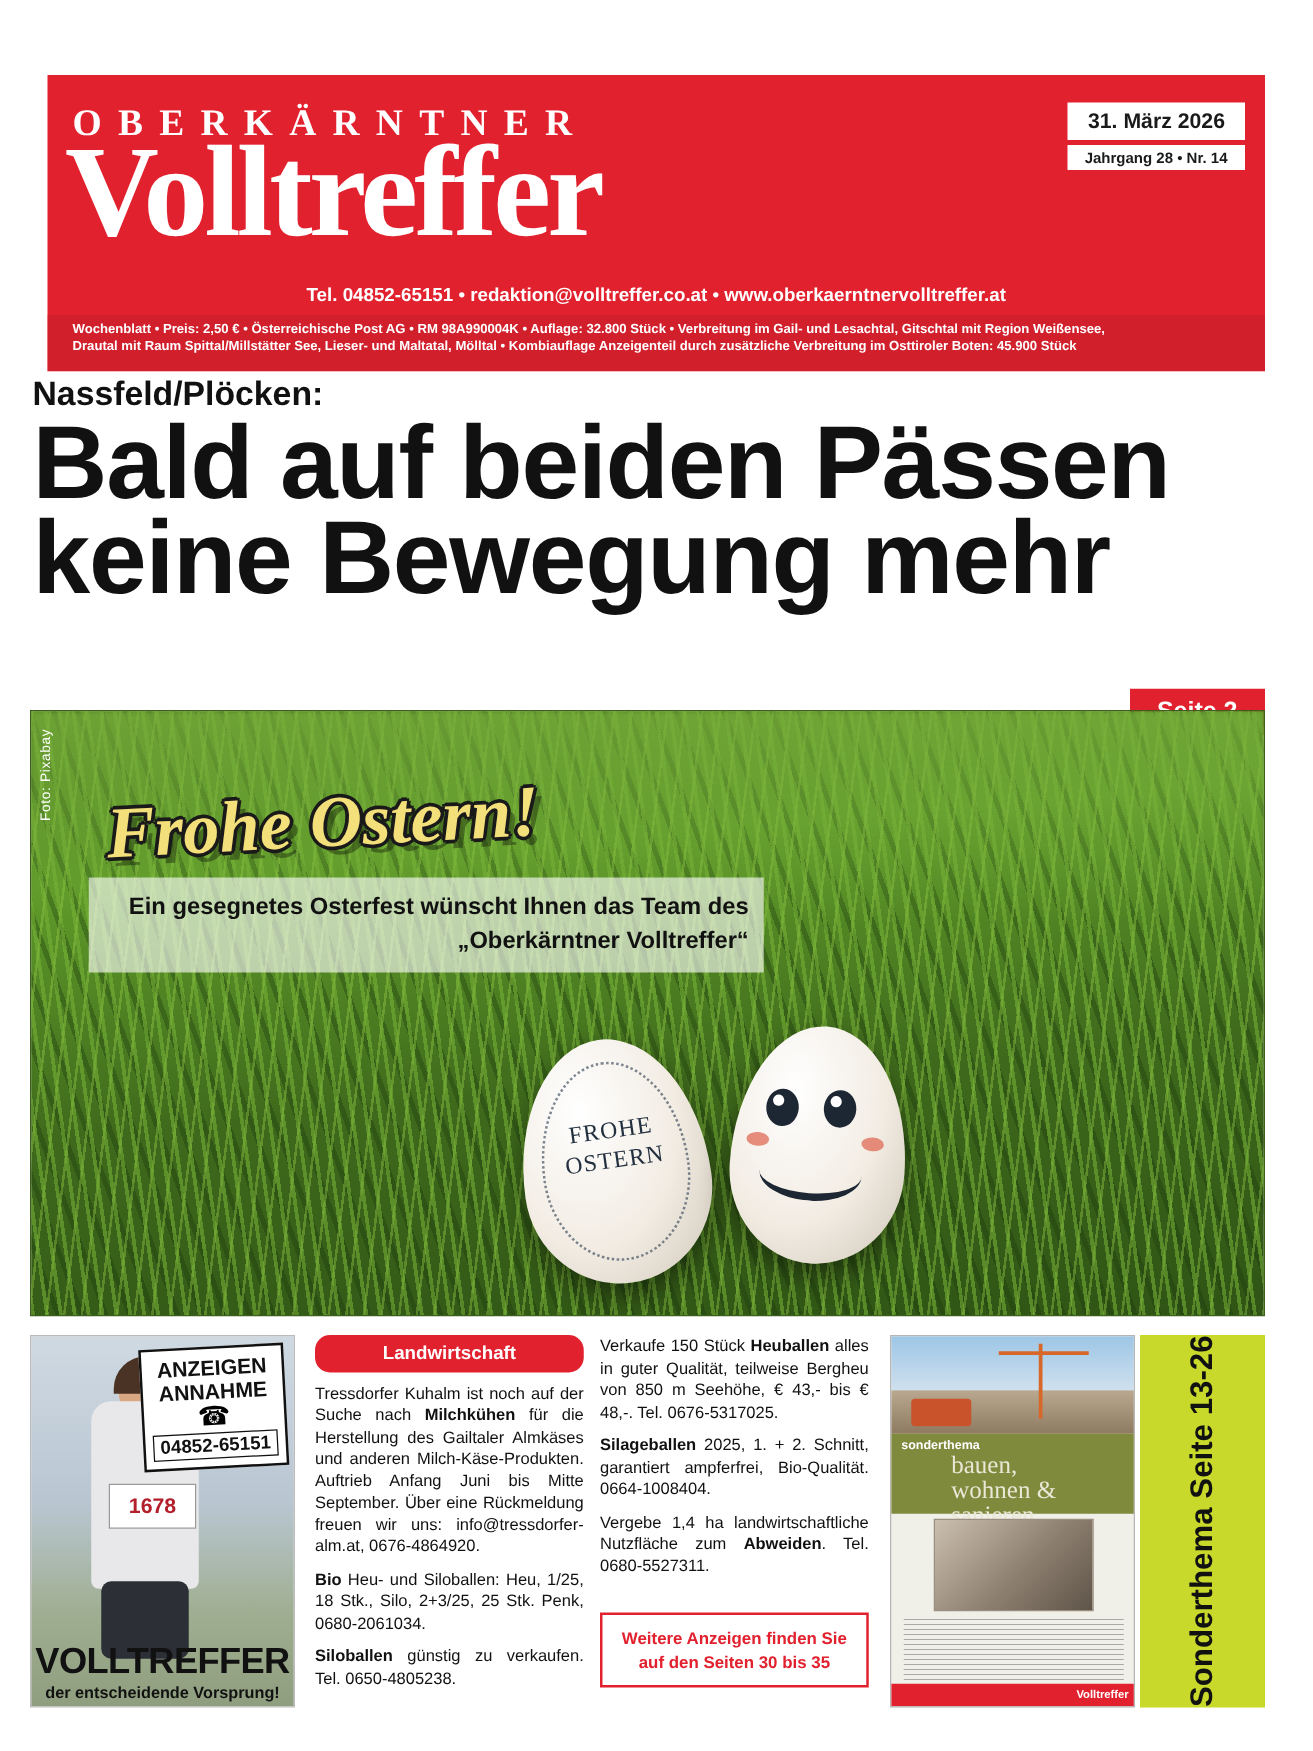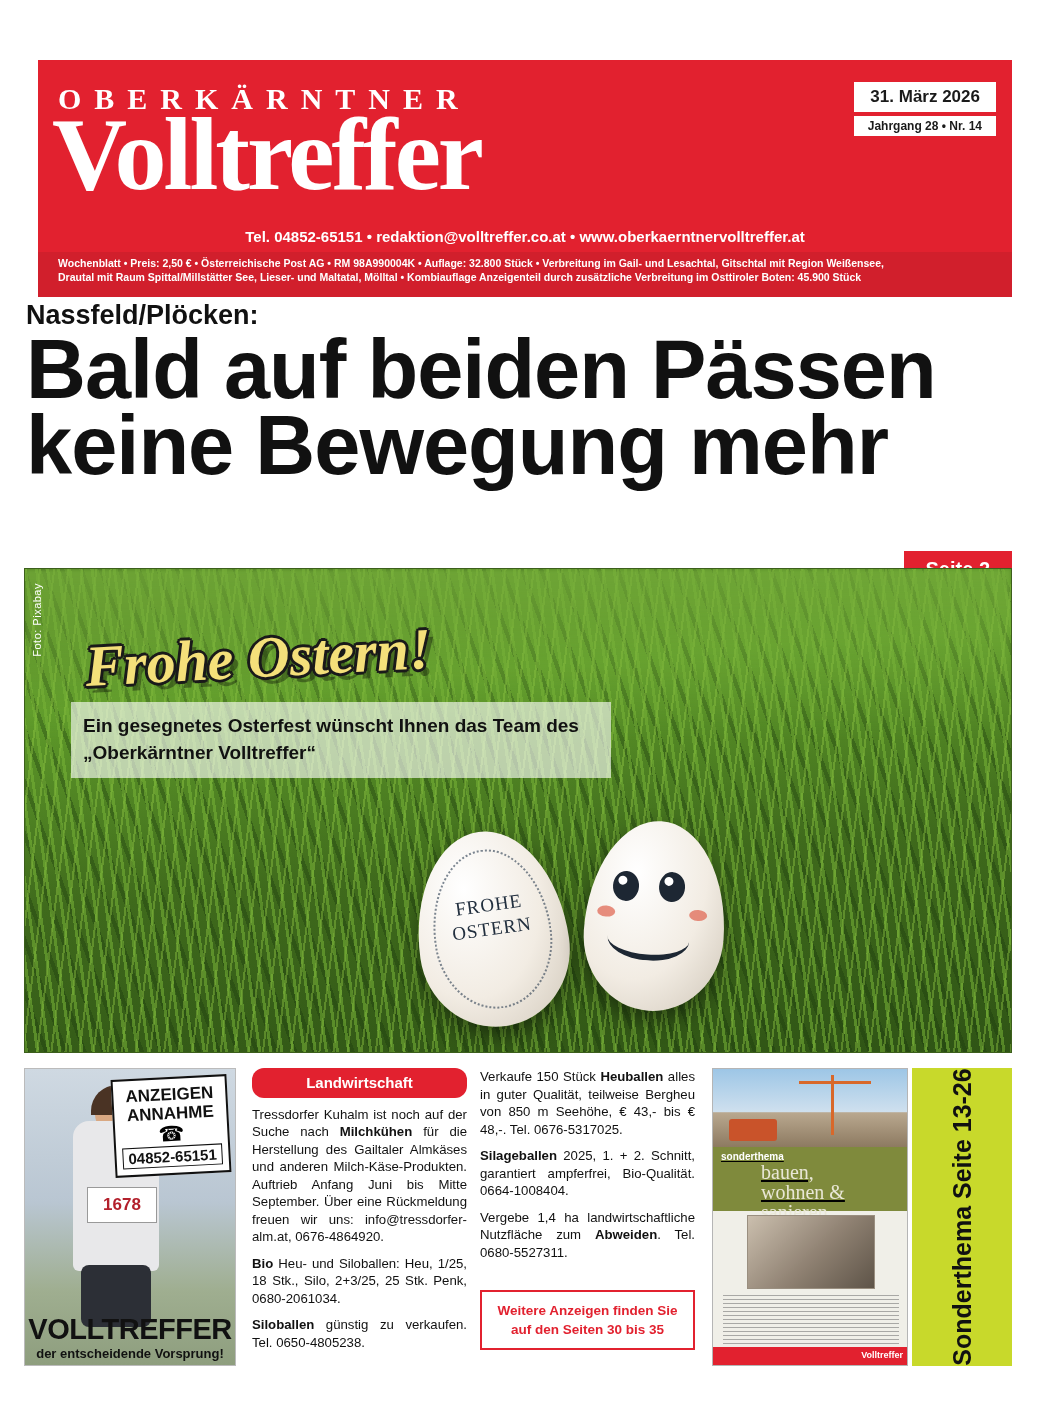--- a/index.html
+++ b/index.html
@@ -107,21 +107,21 @@
     transform: rotate(-3deg);
     text-shadow:
       -2px -2px 0 #1a1a1a, 2px -2px 0 #1a1a1a, -2px 2px 0 #1a1a1a, 2px 2px 0 #1a1a1a,
       0 -3px 0 #1a1a1a, 0 3px 0 #1a1a1a, -3px 0 0 #1a1a1a, 3px 0 0 #1a1a1a,
       6px 7px 0 rgba(0,0,0,0.35);
   }
   .easter-sub {
     position: absolute; left: 46px; top: 133px; width: 540px;
     background: rgba(255,255,255,0.62);
     color: #111; font-size: 19px; font-weight: bold;
-    text-align: left; line-height: 27px;
+    text-align: right; line-height: 27px;
     padding: 10px 12px 12px 12px;
   }
   .egg {
     position: absolute;
     background: radial-gradient(ellipse at 35% 28%, #ffffff 0%, #f2ece3 55%, #cfc6b8 100%);
     border-radius: 50% 50% 50% 50% / 60% 60% 40% 40%;
     box-shadow: 0 10px 22px rgba(0,0,0,0.45);
   }
   .egg-left { left: 392px; top: 262px; width: 150px; height: 196px; transform: rotate(-8deg); }
   .egg-right { left: 560px; top: 252px; width: 140px; height: 190px; transform: rotate(4deg); }
@@ -199,21 +199,21 @@
     position: absolute; left: 688px; top: 0; width: 196px; height: 298px;
     border: 1px solid #b5b5b5; background: #f0efe8; overflow: hidden;
   }
   .thumb-photo { position:absolute; left:0; top:0; width:196px; height: 78px;
     background: linear-gradient(180deg,#9dc6e6 0%, #cfe0ee 55%, #b9a88f 56%, #8d7a61 100%); }
   .crane { position:absolute; left: 118px; top: 6px; width: 3px; height: 60px; background:#d8682a; }
   .crane-arm { position:absolute; left: 86px; top: 12px; width: 72px; height: 3px; background:#d8682a; }
   .excavator { position:absolute; left: 16px; top: 50px; width: 48px; height: 22px;
     background:#c9532a; border-radius: 3px; }
   .thumb-band { position:absolute; left:0; top:78px; width:196px; height: 64px;
-    background: #7f8a3c; text-decoration: underline; }
+    background: #7f8a3c; }
   .thumb-band .t1 { color:#fff; font-size: 10px; font-weight: bold; padding: 4px 0 0 8px; }
   .thumb-band .t2 { color:#e9e7d6; font-family:"Liberation Serif", serif;
     font-size: 20px; line-height: 20px; padding-left: 48px; }
   .thumb-pic { position:absolute; left: 34px; top: 146px; width: 128px; height: 74px;
     background: linear-gradient(135deg,#cbbfae 0%, #8e8071 55%, #5e5448 100%); border:1px solid #9a8f80; }
   .thumb-text { position:absolute; left: 10px; top: 226px; width: 176px; height: 50px;
     background: repeating-linear-gradient(180deg,#6e6e6e 0 1px, #f0efe8 1px 4px); opacity:.55; }
   .thumb-foot { position:absolute; left:0; bottom:0; width:196px; height: 18px; background:#e2212f; }
   .thumb-foot span { color:#fff; font-size: 9px; font-weight: bold; float:right; padding: 3px 6px; }
 

